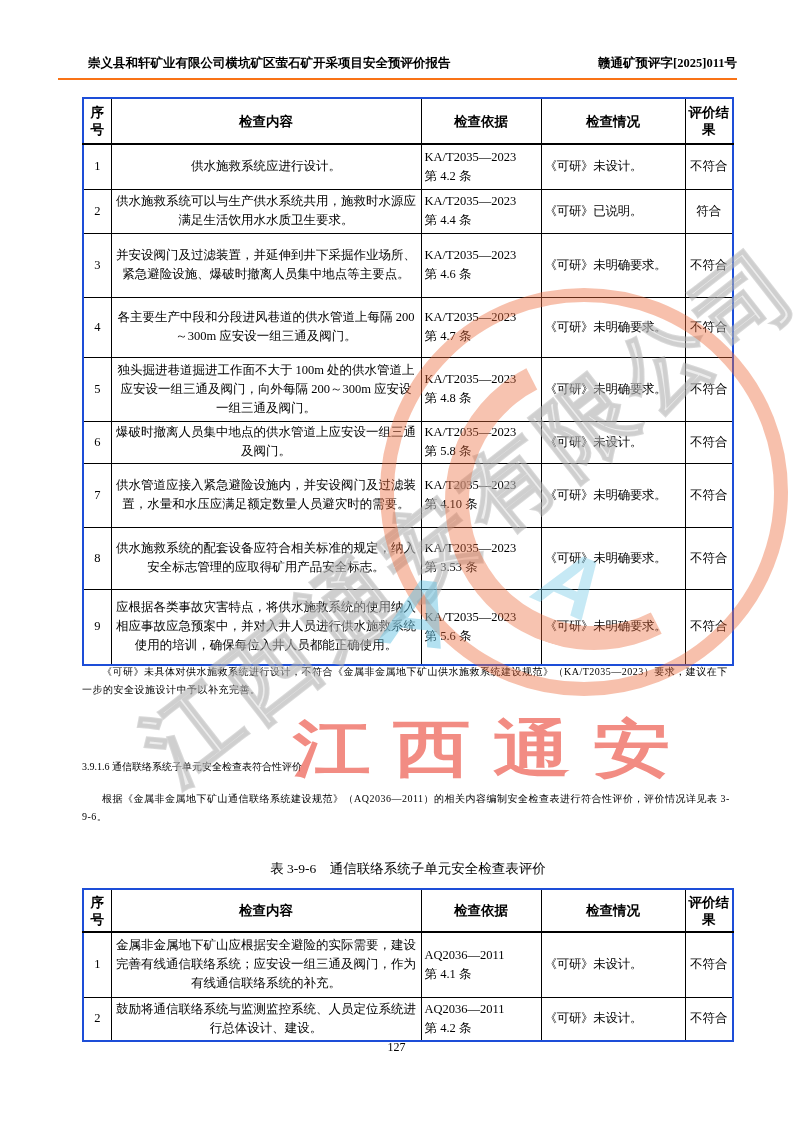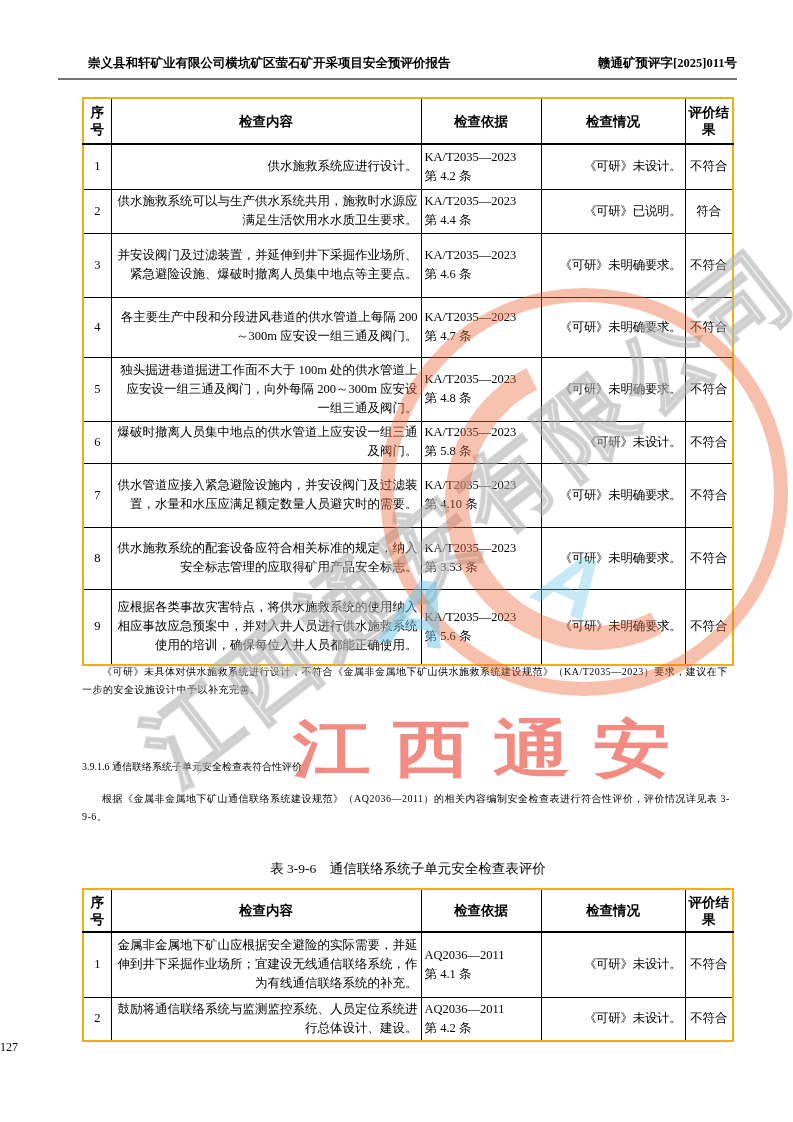--- a/index.html
+++ b/index.html
@@ -10,49 +10,49 @@
     background:#ffffff;
     font-family:"Liberation Serif","DejaVu Serif",serif;
     color:#000;
     overflow:hidden;
   }
 
   
   .doc-header {
     position:absolute; left:58px; top:55px; width:679px;
     display:flex; justify-content:space-between; align-items:flex-end;
-    border-bottom:2px solid #737373;
+    border-bottom:2px solid #f97316;
     padding:0 0 7px 0;
     font-weight:bold; font-size:12.5px; line-height:16px;
   }
   .doc-header .left { padding-left:30px; }
 
   
-  table.check { border-collapse:collapse; table-layout:fixed; width:650px; border:2px solid #eab308; }
+  table.check { border-collapse:collapse; table-layout:fixed; width:650px; border:2px solid #1d4ed8; }
   table.check th, table.check td { border:1px solid #000; padding:1px 3px; vertical-align:middle; overflow:hidden; }
   table.check thead th { border-bottom-width:2px; font-weight:bold; font-size:13.5px; text-align:center; line-height:17px; }
   table.check td { font-size:12.5px; line-height:19px; }
   td.c-no     { text-align:center; }
-  td.c-text   { text-align:right; padding-left:5px; padding-right:3px; }
+  td.c-text   { text-align:center; padding-left:5px; padding-right:3px; }
   td.c-basis  { text-align:left; line-height:18px; }
   td.c-basis span { display:block; }
-  td.c-sit    { text-align:right; padding-left:2px; padding-right:1px; letter-spacing:-0.3px; }
+  td.c-sit    { text-align:left; padding-left:2px; padding-right:1px; letter-spacing:-0.3px; }
   td.c-res    { text-align:center; }
 
   .table1-wrap { position:absolute; left:82px; top:97px; }
   .table2-wrap { position:absolute; left:82px; top:888px; }
 
   
   .bodytext { position:absolute; left:82px; width:652px; font-size:10px; line-height:18px; }
   .p1      { top:663px; text-indent:2em; letter-spacing:0.5px; }
   .heading { top:758px; }
   .p2      { top:790px; text-indent:2em; letter-spacing:0.5px; }
   .caption { top:858px; text-align:center; font-weight:normal; font-size:13.5px; line-height:22px; }
 
-  .page-number { position:absolute; left:0; right:0; top:1040px; font-size:12px; }
+  .page-number { position:absolute; left:0; right:0; top:1040px; text-align:center; font-size:12px; }
 
   
   .wm-layer { position:absolute; inset:0; pointer-events:none; z-index:6; }
   .wm-ring {
     position:absolute; left:380px; top:288px; width:380px; height:380px;
     border:14px solid rgba(236,106,58,0.42); border-radius:50%;
   }
   .wm-swoosh {
     position:absolute; left:445px; top:352px; width:250px; height:250px;
     border:24px solid transparent;
@@ -239,21 +239,21 @@
             <th>序号</th>
             <th>检查内容</th>
             <th>检查依据</th>
             <th>检查情况</th>
             <th>评价结果</th>
           </tr>
         </thead>
         <tbody>
           <tr style="height:65px">
             <td class="c-no">1</td>
-            <td class="c-text">金属非金属地下矿山应根据安全避险的实际需要，并延伸到井下采掘作业场所；宜建设无线通信联络系统，作为有线通信联络系统的补充。</td>
+            <td class="c-text">金属非金属地下矿山应根据安全避险的实际需要，建设完善有线通信联络系统；应安设一组三通及阀门，作为有线通信联络系统的补充。</td>
             <td class="c-basis">
                 <span>AQ2036—2011</span>
                 <span>第 4.1 条</span>
               </td>
             <td class="c-sit">《可研》未设计。</td>
             <td class="c-res">不符合</td>
           </tr>
           <tr style="height:44px">
             <td class="c-no">2</td>
             <td class="c-text">鼓励将通信联络系统与监测监控系统、人员定位系统进行总体设计、建设。</td>

